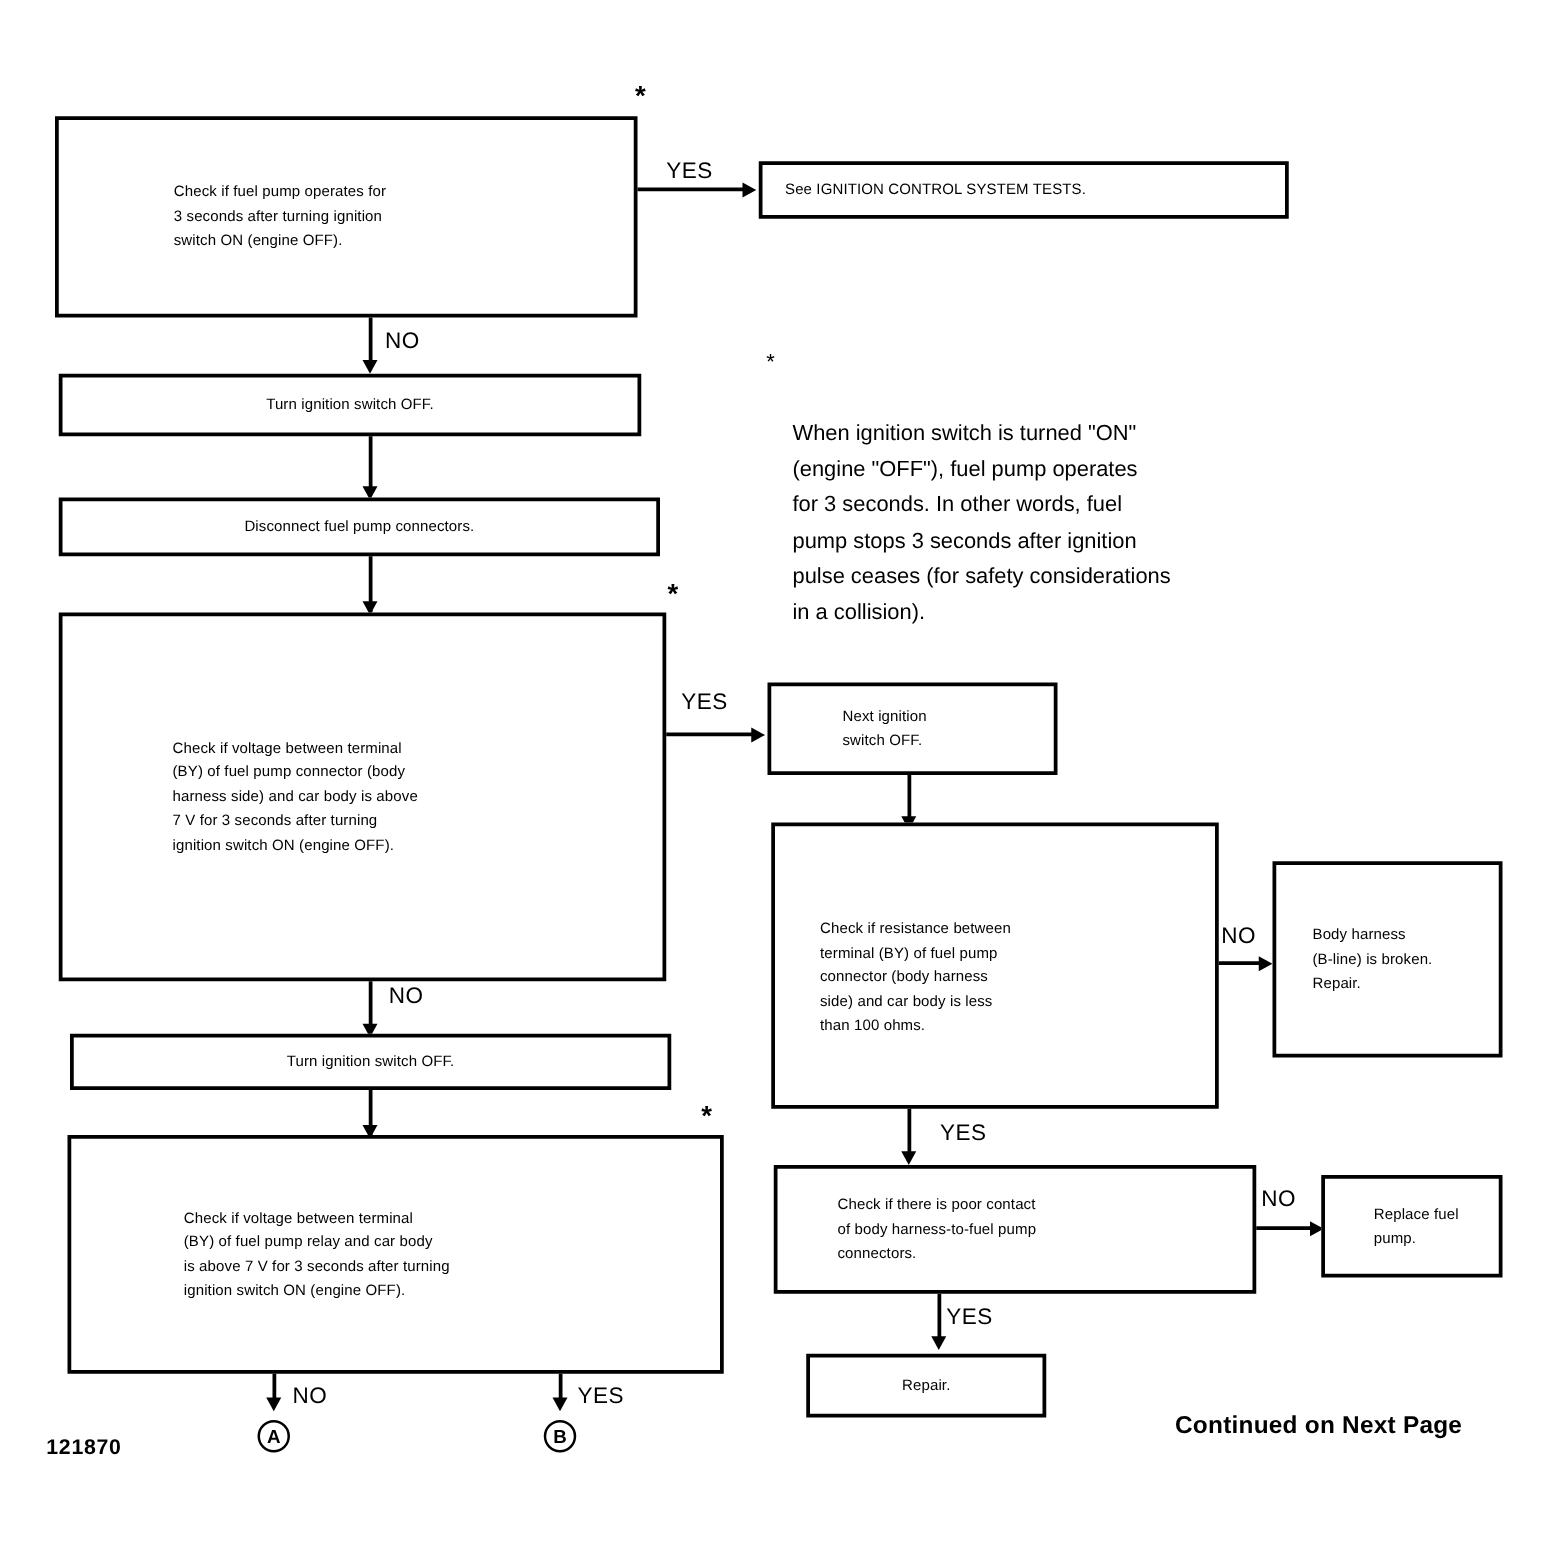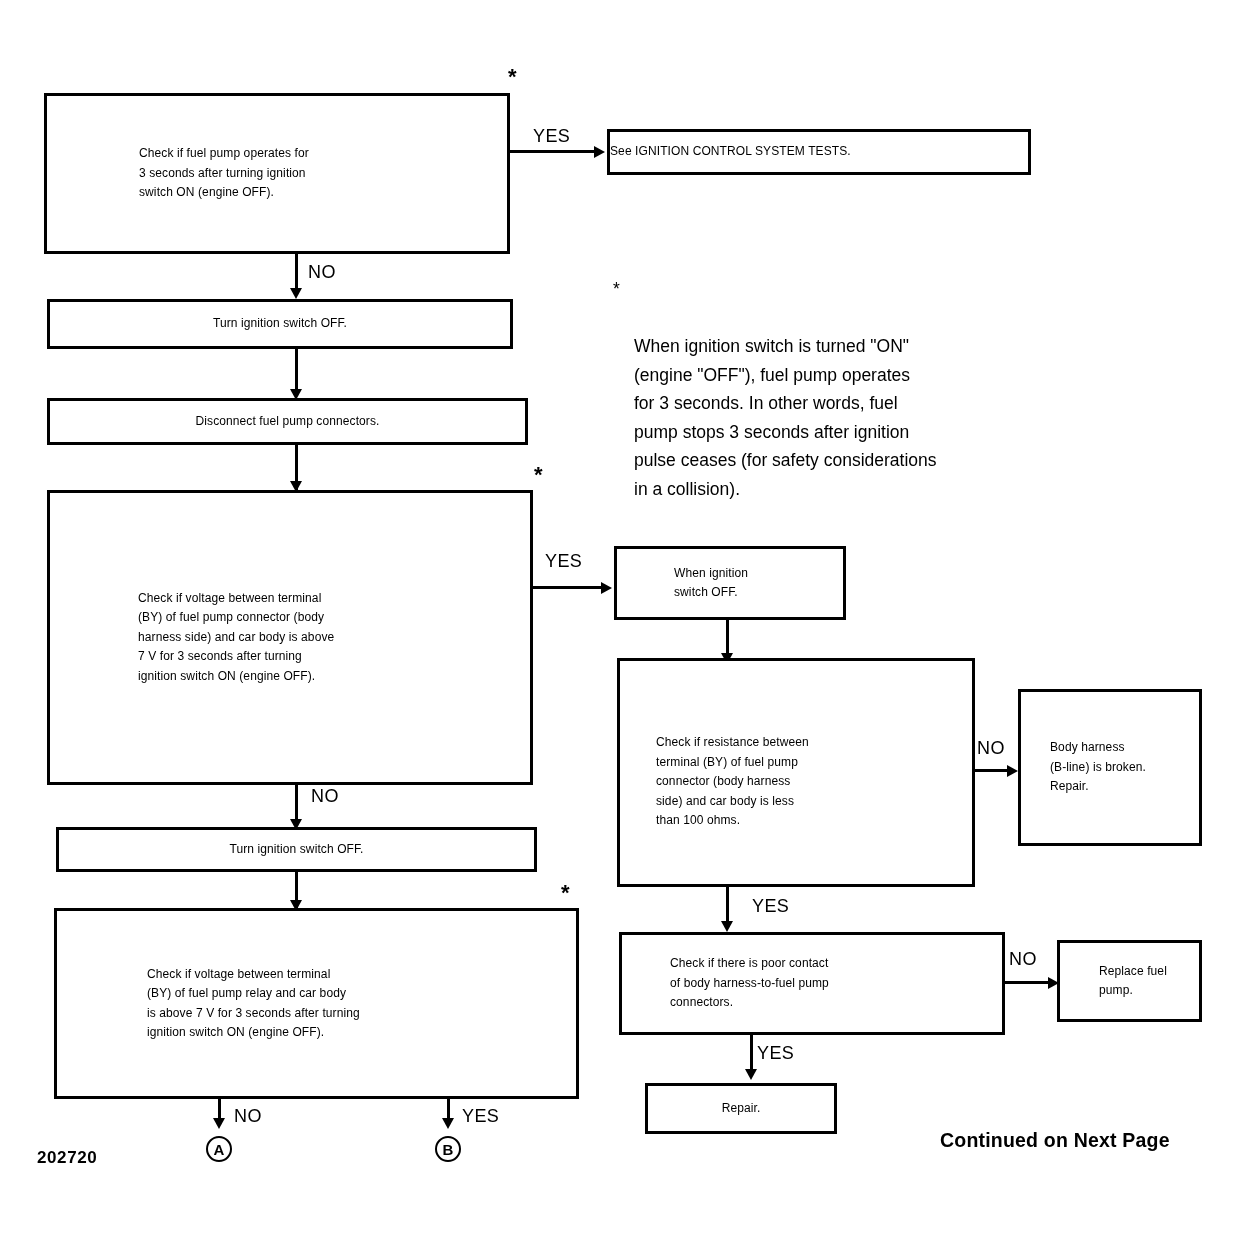--- a/index.html
+++ b/index.html
@@ -27,21 +27,21 @@
     overflow: hidden;
   }
   .box .btext {
     width: 100%;
     font-size: 12px;
     line-height: 1.62;
     white-space: pre-line;
     letter-spacing: 0.1px;
   }
   .box.center .btext { text-align: center; }
-  .box.pad-sm .btext { }
+  .box.pad-sm .btext { padding-left: 18px; }
 
   
   .vline {
     position: absolute;
     width: 3px;
     background: #000;
   }
   .hline {
     position: absolute;
     height: 3px;
@@ -163,21 +163,21 @@
 7 V for 3 seconds after turning
 ignition switch ON (engine OFF).</div>
   </div>
   <div class="asterisk" style="left:534px; top:464px;">*</div>
 
   <div class="hline" style="left:533px; top:586px; width:72px;"></div>
   <div class="arrow-right" style="left:601px; top:582px;"></div>
   <div class="edge-label" style="left:545px; top:551px;">YES</div>
 
   <div class="box pad-sm" style="left:614px; top:546px; width:232px; height:74px;">
-    <div class="btext" style="padding-left:57px;">When ignition
+    <div class="btext" style="padding-left:57px;">Next ignition
 switch OFF.</div>
   </div>
 
   <div class="vline" style="left:726px; top:620px; width:3px; height:40px;"></div>
   <div class="arrow-down" style="left:721px; top:653px;"></div>
 
   <div class="vline" style="left:295px; top:785px; width:3px; height:40px;"></div>
   <div class="arrow-down" style="left:290px; top:819px;"></div>
   <div class="edge-label" style="left:311px; top:786px;">NO</div>
 
@@ -255,17 +255,17 @@
   <div class="note" style="left:613px; top:275px; width:400px;">
     <span class="star">*</span>
     <span class="ntext">When ignition switch is turned "ON"
 (engine "OFF"), fuel pump operates
 for 3 seconds. In other words, fuel
 pump stops 3 seconds after ignition
 pulse ceases (for safety considerations
 in a collision).</span>
   </div>
 
-  <div class="figno" style="left:37px; top:1148px;">202720</div>
+  <div class="figno" style="left:37px; top:1148px;">121870</div>
 
   <div class="continued" style="left:940px; top:1129px;">Continued on Next Page</div>
 
 </div>
 
 </body></html>

